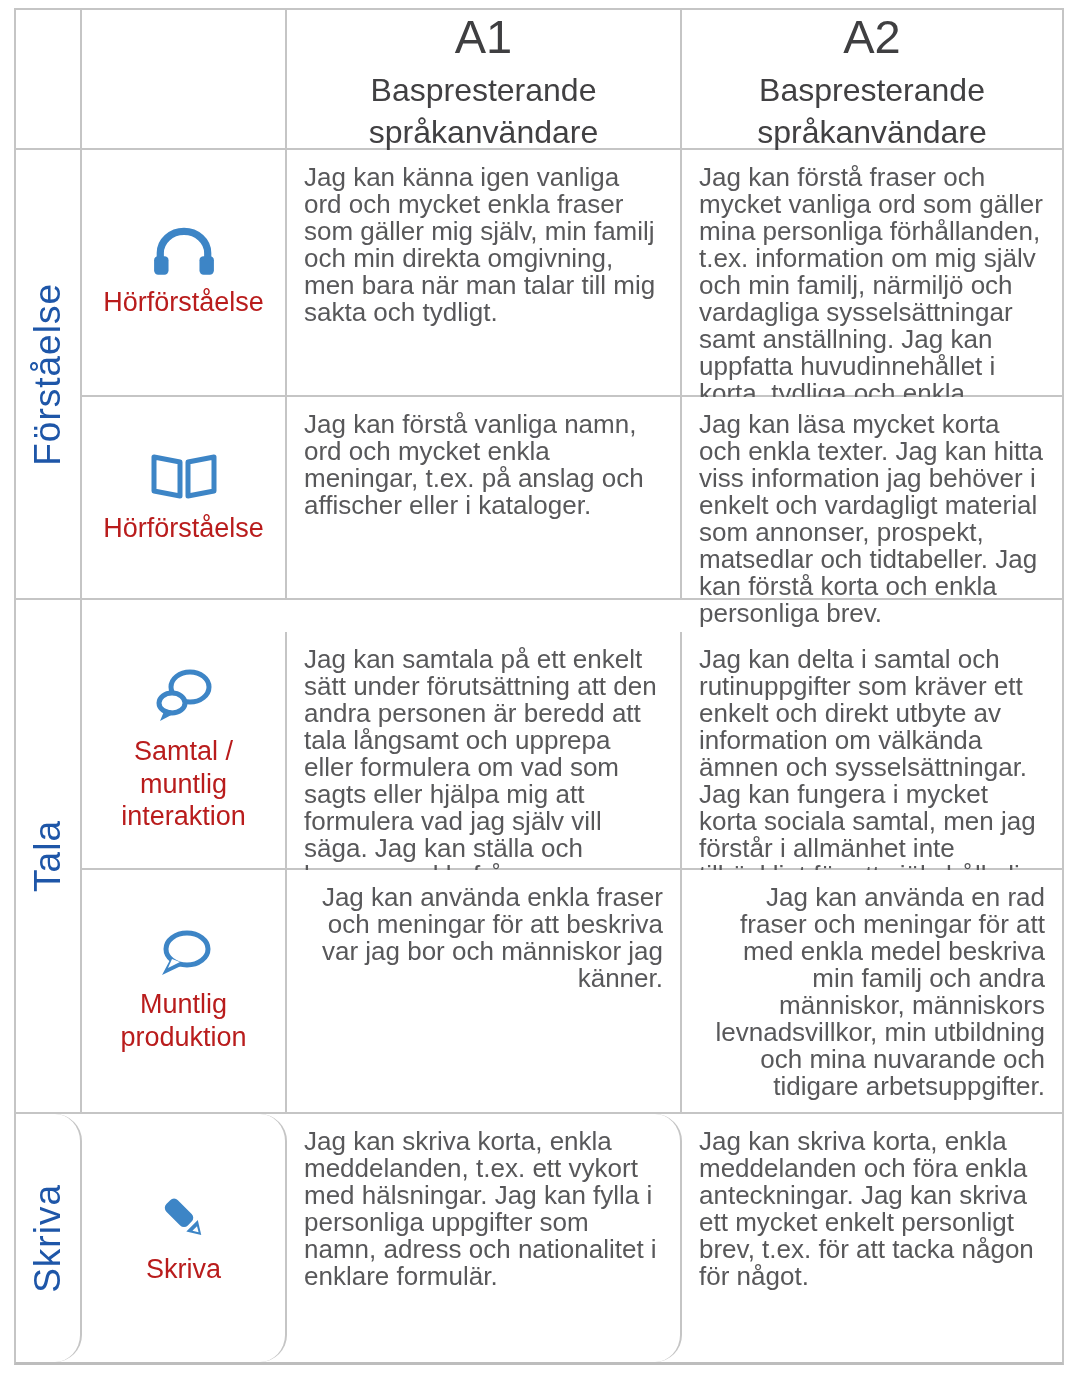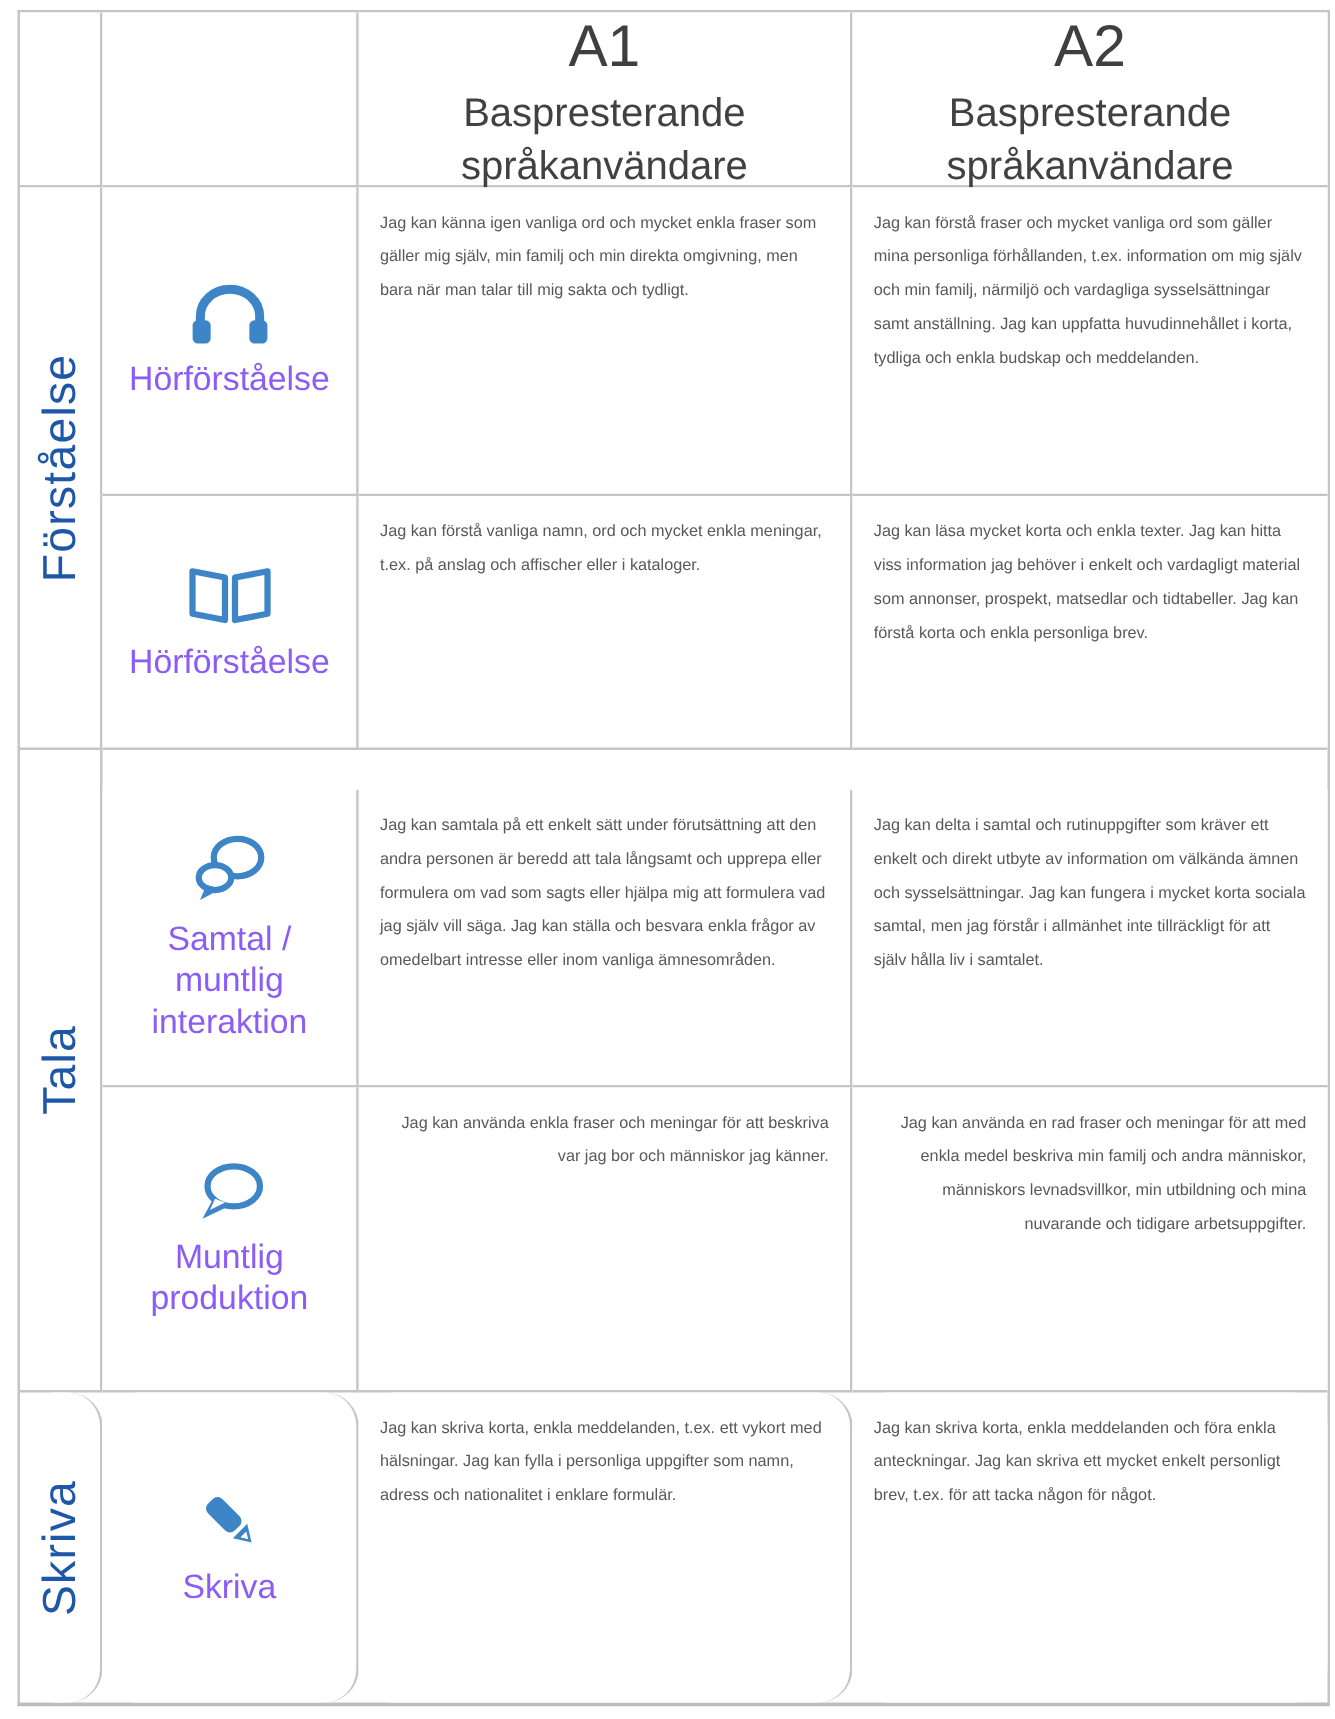--- a/index.html
+++ b/index.html
@@ -48,25 +48,25 @@
     writing-mode: vertical-rl; transform: rotate(180deg);
     font-size: 37px; color: #1e56a8; letter-spacing: 1px;
   }
 
   
   .skill {
     display: flex; flex-direction: column; align-items: center; justify-content: center;
     text-align: center; padding: 8px 10px;
   }
   .skill .icon { display: block; margin-bottom: 6px; }
-  .skill-label { font-size: 27px; color: #8b5cf6; line-height: 1.22; }
+  .skill-label { font-size: 27px; color: #b91c1c; line-height: 1.22; }
 
   
   .desc { padding: 14px 17px 10px 17px; }
-  .desc p { font-size: 13px; color: #58585a; line-height: 27px; }
+  .desc p { font-size: 26px; color: #58585a; line-height: 27px; }
 </style>
 </head>
 <body>
 
 <div class="sheet">
   <div class="grid">
 
     <div class="cell c1 r1"></div>
     <div class="cell c2 r1"></div>
     <div class="cell c3 r1 level-header">

